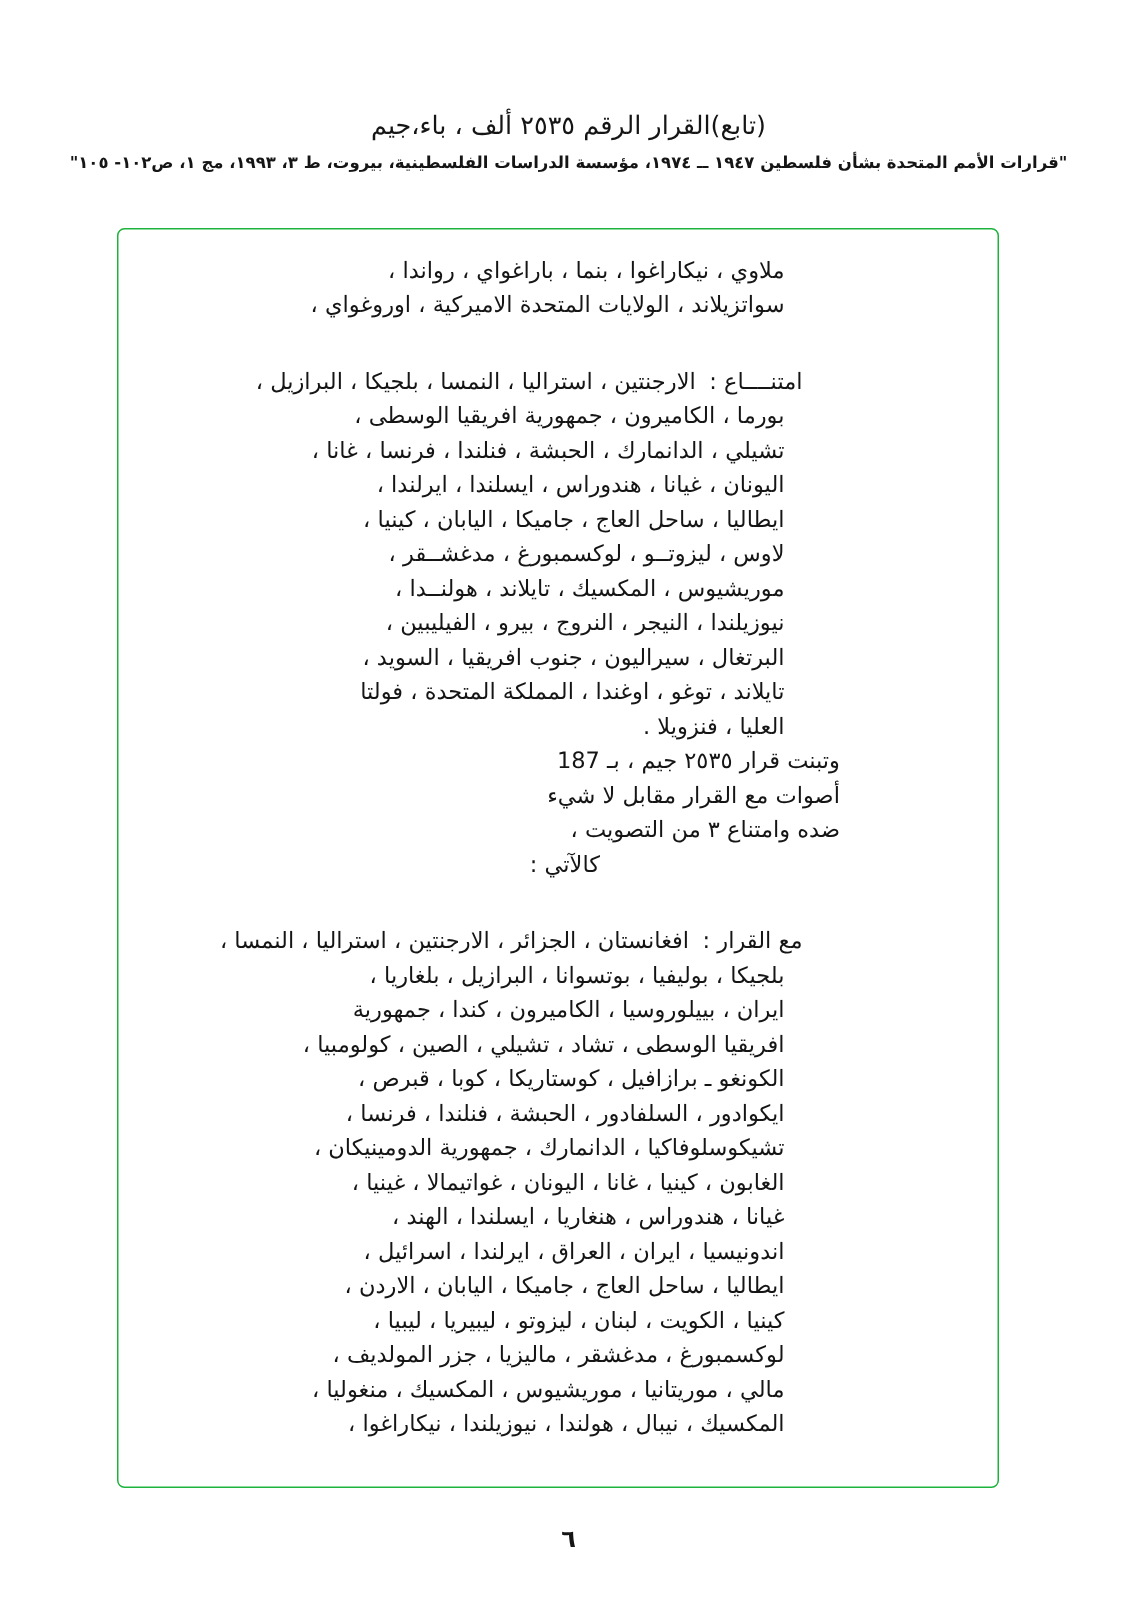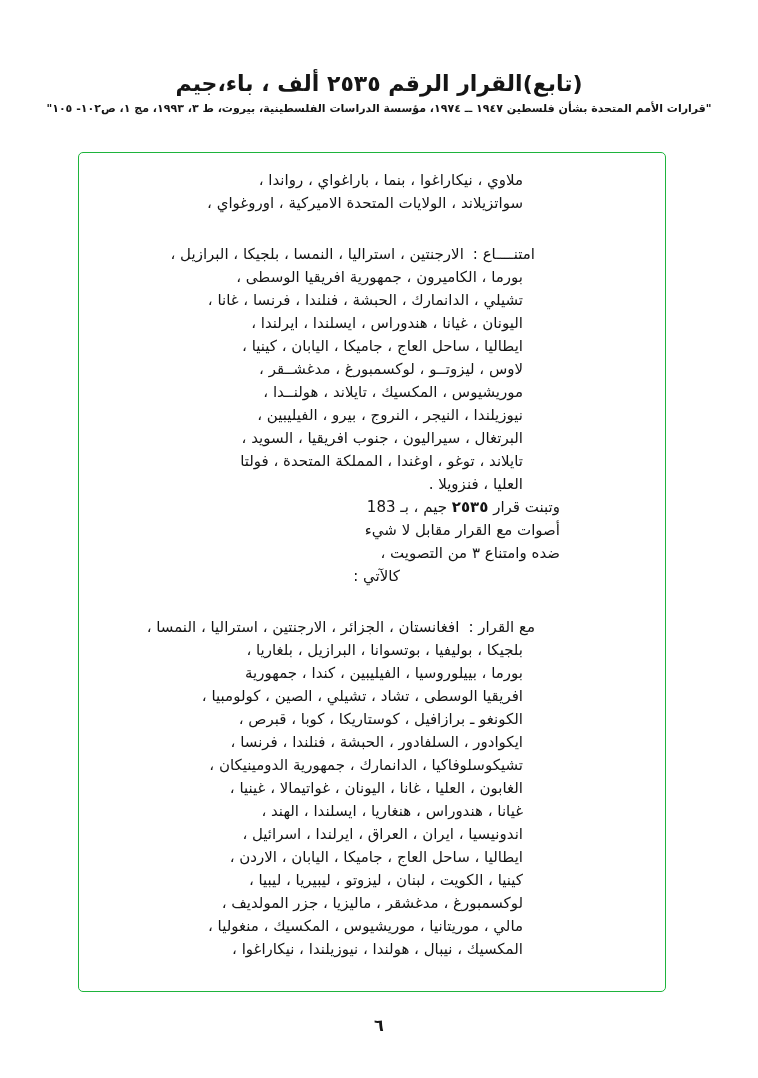--- a/index.html
+++ b/index.html
@@ -5,21 +5,21 @@
   html,body { margin:0; padding:0; background:#ffffff; }
   body {
     width:758px; height:1078px; position:relative; overflow:hidden;
     font-family:"DejaVu Sans", sans-serif; color:#151515;
     -webkit-font-smoothing:antialiased;
   }
   .page { position:absolute; inset:0; background:#ffffff; }
 
   
   .doc-header { position:absolute; top:74px; left:0; width:758px; text-align:center; direction:rtl; }
-  .doc-title { font-size:22px; font-weight:bold; line-height:20px; }
+  .doc-title { font-size:17px; font-weight:normal; line-height:20px; }
   .doc-citation { margin-top:8px; font-size:11px; font-weight:bold; line-height:14px; }
 
   
   .highlight-box {
     position:absolute; left:78px; top:152px; width:586px; height:838px;
     border:1px solid #15803d; border-radius:5px; background:#ffffff;
   }
 
   
   .text-col {
@@ -28,21 +28,21 @@
   }
   .line { white-space:nowrap; height:23px; }
 
   .para.cont  { padding-right:37px; }
   .para.hang  { padding-right:37px; }
   .para.hang .line.first { margin-right:-12px;margin-top:28px; }
   .label { padding-left:9px; }
 
   .para.adoption { padding-right:0; }
   .para.adoption .line.indent { padding-right:160px; }
-  .bold { font-weight:bold; }
+  .bold { font-weight:normal; }
 
   
   .doc-footer { position:absolute; top:1016px; left:0; width:758px; text-align:center; }
   .page-number { font-size:16px; font-weight:bold; }
 </style>
 </head>
 <body>
 
 <div class="page">
 
@@ -69,38 +69,38 @@
             <div class="line">لاوس ، ليزوتــو ، لوكسمبورغ ، مدغشــقر ،</div>
             <div class="line">موريشيوس ، المكسيك ، تايلاند ، هولنــدا ،</div>
             <div class="line">نيوزيلندا ، النيجر ، النروج ، بيرو ، الفيليبين ،</div>
             <div class="line">البرتغال ، سيراليون ، جنوب افريقيا ، السويد ،</div>
             <div class="line">تايلاند ، توغو ، اوغندا ، المملكة المتحدة ، فولتا</div>
             <div class="line">العليا ، فنزويلا .</div>
           </div>
       </div>
 
       <div class="para adoption">
-        <div class="line"><span>وتبنت قرار </span><span class="bold">٢٥٣٥</span><span> جيم ، بـ 183</span></div>
+        <div class="line"><span>وتبنت قرار </span><span class="bold">٢٥٣٥</span><span> جيم ، بـ 187</span></div>
         <div>
             <div class="line">أصوات مع القرار مقابل لا شيء</div>
             <div class="line">ضده وامتناع ٣ من التصويت ،</div>
           </div>
         <div class="line indent">كالآتي :</div>
       </div>
 
       <div class="para hang">
         <div class="line first"><span class="label">مع القرار  :</span><span>افغانستان ، الجزائر ، الارجنتين ، استراليا ، النمسا ،</span></div>
         <div>
             <div class="line">بلجيكا ، بوليفيا ، بوتسوانا ، البرازيل ، بلغاريا ،</div>
-            <div class="line">بورما ، بييلوروسيا ، الفيليبين ، كندا ، جمهورية</div>
+            <div class="line">ايران ، بييلوروسيا ، الكاميرون ، كندا ، جمهورية</div>
             <div class="line">افريقيا الوسطى ، تشاد ، تشيلي ، الصين ، كولومبيا ،</div>
             <div class="line">الكونغو ـ برازافيل ، كوستاريكا ، كوبا ، قبرص ،</div>
             <div class="line">ايكوادور ، السلفادور ، الحبشة ، فنلندا ، فرنسا ،</div>
             <div class="line">تشيكوسلوفاكيا ، الدانمارك ، جمهورية الدومينيكان ،</div>
-            <div class="line">الغابون ، العليا ، غانا ، اليونان ، غواتيمالا ، غينيا ،</div>
+            <div class="line">الغابون ، كينيا ، غانا ، اليونان ، غواتيمالا ، غينيا ،</div>
             <div class="line">غيانا ، هندوراس ، هنغاريا ، ايسلندا ، الهند ،</div>
             <div class="line">اندونيسيا ، ايران ، العراق ، ايرلندا ، اسرائيل ،</div>
             <div class="line">ايطاليا ، ساحل العاج ، جاميكا ، اليابان ، الاردن ،</div>
             <div class="line">كينيا ، الكويت ، لبنان ، ليزوتو ، ليبيريا ، ليبيا ،</div>
             <div class="line">لوكسمبورغ ، مدغشقر ، ماليزيا ، جزر المولديف ،</div>
             <div class="line">مالي ، موريتانيا ، موريشيوس ، المكسيك ، منغوليا ،</div>
             <div class="line">المكسيك ، نيبال ، هولندا ، نيوزيلندا ، نيكاراغوا ،</div>
           </div>
       </div>
 

